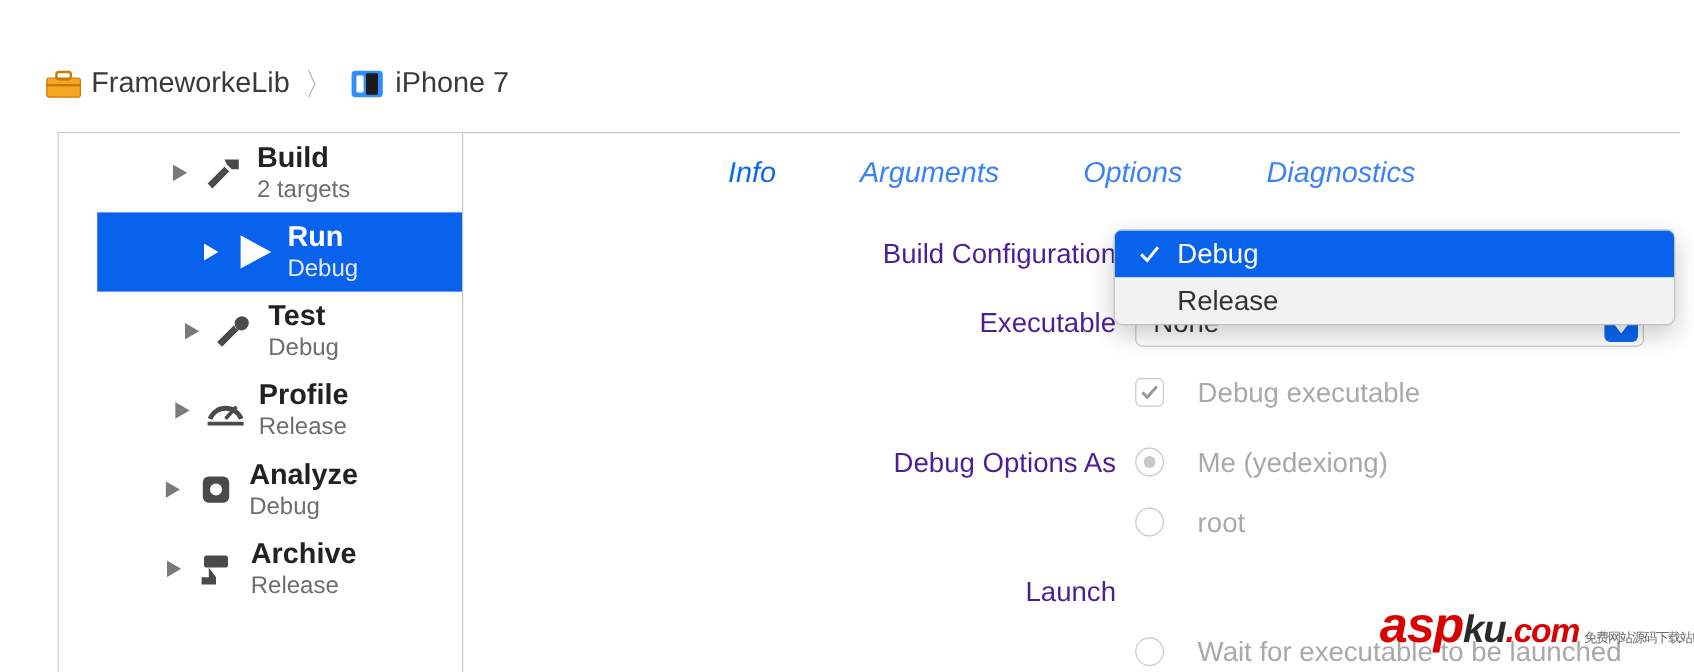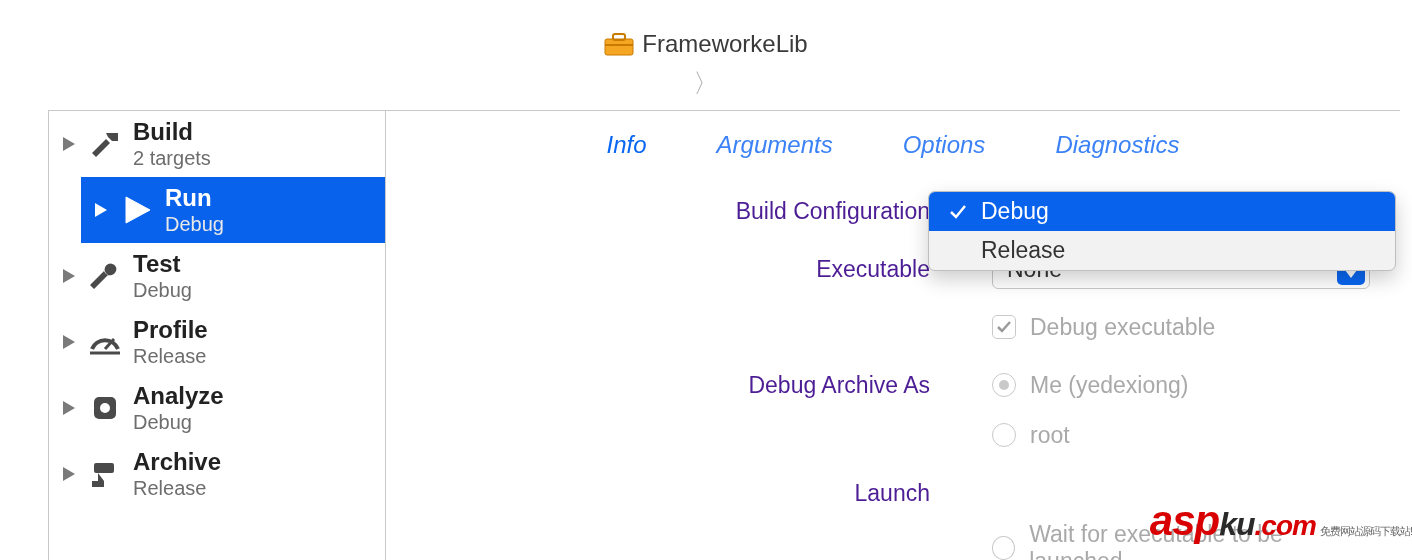--- a/index.html
+++ b/index.html
@@ -13,21 +13,20 @@
       overflow: hidden;
       position: relative;
     }
     .topbar {
       height: 110px;
       display: flex;
       align-items: center;
       padding: 30px 38px 0 38px;
       gap: 8px;
       background: #fff;
-      flex-direction: column;
     }
     .topbar .set { display: flex; align-items: center; gap: 8px; }
     .topbar .sep { color: #b0b0b0; font-size: 26px; margin: 0 4px; }
     .icon-toolbox svg, .icon-iphone svg { display:block; }
     .topbar .lbl { font-size: 24px; color: #3a3a3a; }
     .panel {
       position: absolute;
       left: 48px; top: 110px;
       right: 12px; bottom: 0;
       border-top: 1px solid #c9c9c9;
@@ -38,20 +37,21 @@
     
     .sidebar {
       width: 337px;
       border-right: 1px solid #c9c9c9;
       background: #fff;
     }
     .side-item {
       display: flex; align-items: center;
       height: 66px; padding: 0 12px;
       gap: 8px;
+      justify-content: center;
     }
     .side-item.selected { background: #0862eb; color: #fff; margin-left: 32px; }
     .disclosure { width: 16px; display:flex; align-items:center; justify-content:center; }
     .disclosure svg { display:block; }
     .side-icon { width: 40px; display:flex; align-items:center; justify-content:center; }
     .side-texts { display:flex; flex-direction:column; justify-content:center; line-height:1.1; }
     .side-title { font-size: 24px; font-weight: 600; color:#222; }
     .side-sub { font-size: 20px; color:#6d6d6d; margin-top:2px; }
     .side-item.selected .side-title { color:#fff; }
     .side-item.selected .side-sub { color:#e8e8e8; }
@@ -65,21 +65,21 @@
       padding: 20px 0 20px;
       font-size: 24px;
       font-style: italic;
     }
     .tab { color:#3b82f6; cursor:pointer; }
     .tab.active { color:#0a67f2; }
 
     .form { padding: 10px 30px 0 20px; }
     .row { display:flex; align-items:center; margin-bottom: 14px; min-height:44px; }
     .row-lbl { width: 540px; text-align:right; padding-right: 16px; font-size: 23px; color:#4c1d95; }
-    .row-ctrl { flex:1; display:flex; align-items:center; gap:14px; font-size:23px; color:#a9a9a9;margin-left:46px; }
+    .row-ctrl { flex:1; display:flex; align-items:center; gap:28px; font-size:23px; color:#a9a9a9; }
     .row-ctrl.enabled { color:#333; }
 
     .select {
       flex:1; height:40px; border:1px solid #c9c9c9; border-radius:6px;
       display:flex; align-items:center; justify-content:space-between;
       padding: 0 4px 0 14px; background:#fff; color:#333;
     }
     .select .arrows {
       width:28px; height:32px; background:#0a67f2; border-radius:5px;
       display:flex; flex-direction:column; align-items:center; justify-content:center;
@@ -303,21 +303,21 @@
           <span class="checkbox">
             <svg width="16" height="16">
                 <path d="M2 8 L6 12 L14 3" stroke="#9a9a9a" stroke-width="2.5" fill="none"></path>
               </svg>
           </span>
           <span>Debug executable</span>
         </div>
       </div>
 
       <div class="row">
-        <div class="row-lbl">Debug Archive As</div>
+        <div class="row-lbl">Debug Options As</div>
         <div class="row-ctrl">
           <span class="radio">
               <span class="dot"></span>
             </span>
           <span>Me (yedexiong)</span>
         </div>
       </div>
       <div class="row" style="margin-top:-8px;">
         <div class="row-lbl"></div>
         <div class="row-ctrl">

